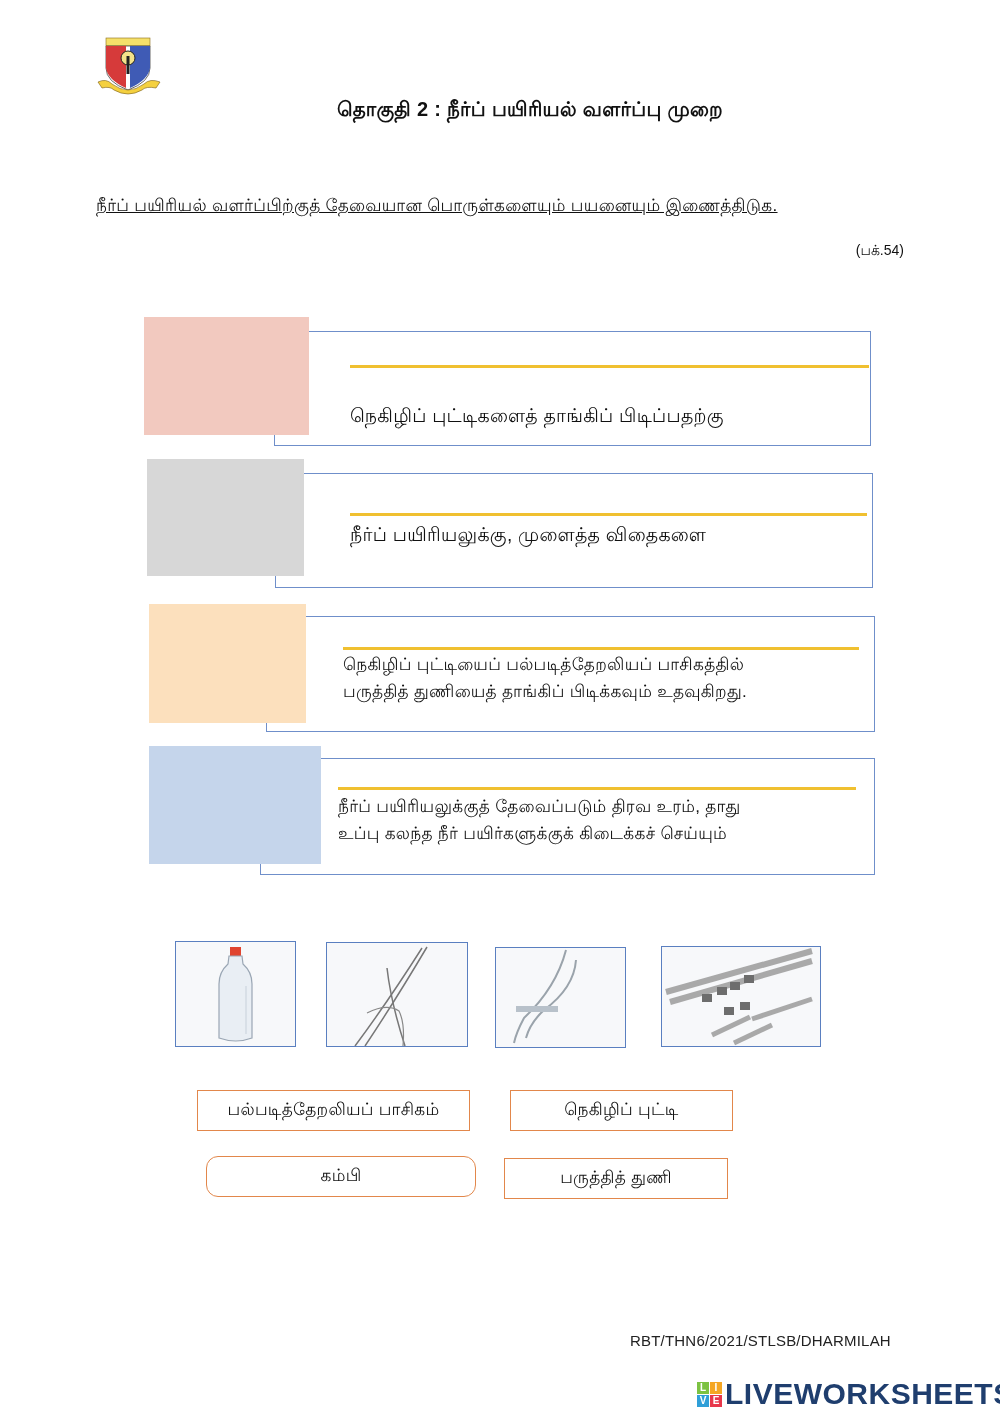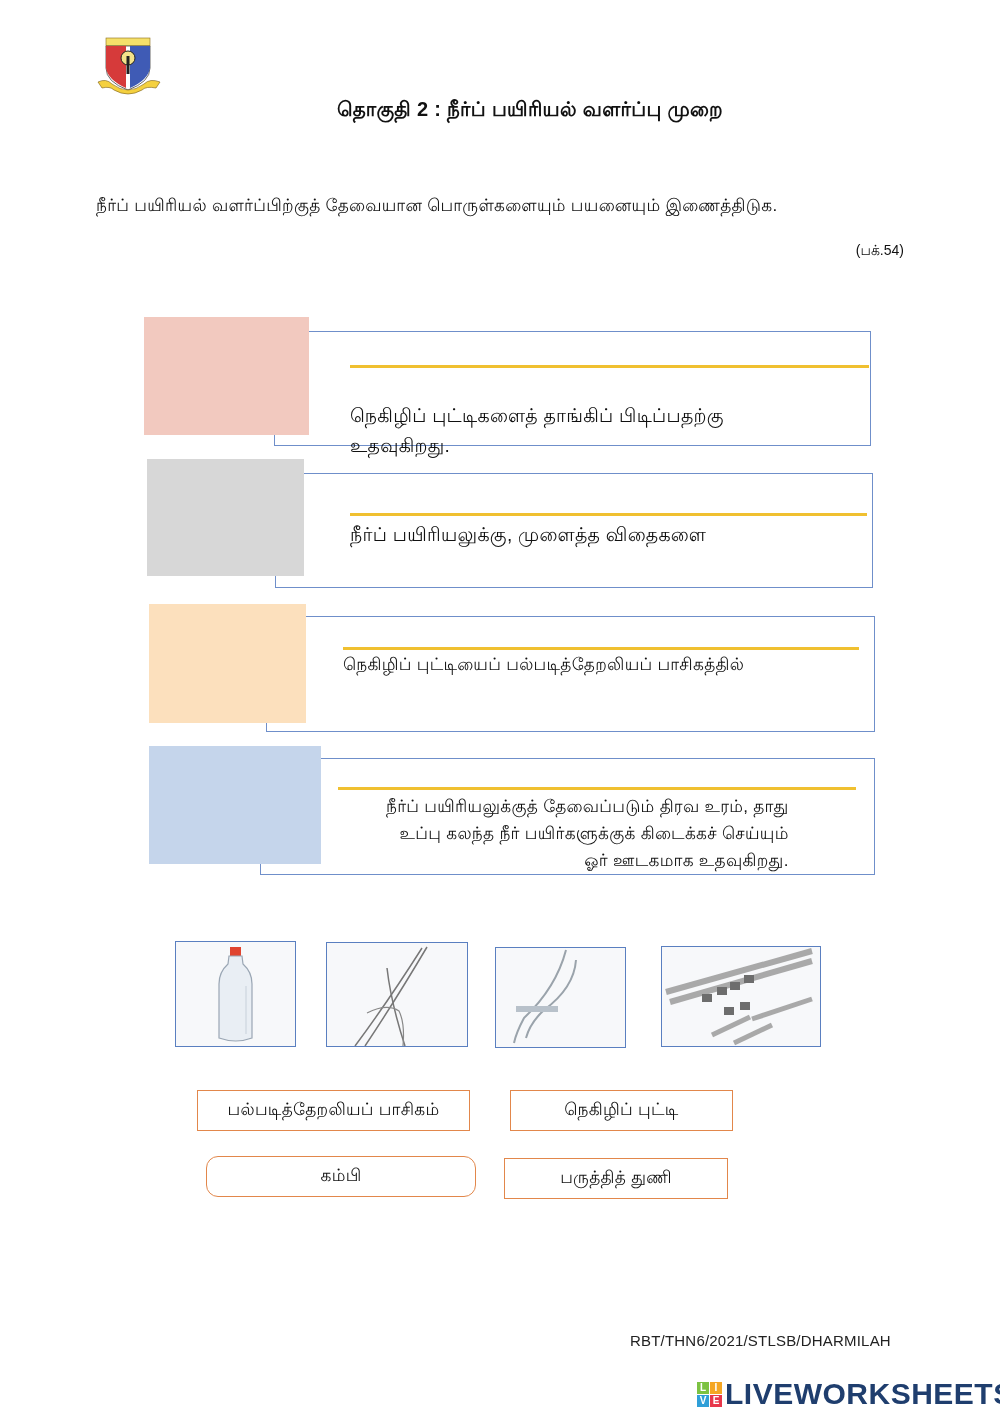--- a/index.html
+++ b/index.html
@@ -1,27 +1,27 @@
 <!DOCTYPE html>
 <html><head>
 <meta charset="utf-8">
 <style>
   html, body { margin:0; padding:0; }
   body { width:1000px; height:1413px; background:#ffffff; position:relative; overflow:hidden;
          font-family:"Liberation Sans", "DejaVu Sans", sans-serif; color:#111; }
   .abs { position:absolute; }
   .logo { left:96px; top:36px; width:66px; height:60px; }
   .title { left:0; width:1060px; top:98px; text-align:center; font-size:20px; font-weight:bold; letter-spacing:0.3px; }
-  .instr { left:96px; top:196px; font-size:17px; letter-spacing:0.3px; }
+  .instr { left:96px; top:196px; font-size:17px; text-decoration:underline; letter-spacing:0.3px; }
   .page-ref { right:96px; top:242px; font-size:14px; }
   .card-frame { border:1px solid #6f8fca; background:#fff; }
   .card-swatch { }
   .gold-line { height:3px; background:#f0c030; }
   .card-text { font-size:19px; line-height:30px; letter-spacing:0.3px; color:#111; }
-  .card-text.small { font-size:17px; line-height:27px;text-align:right; }
+  .card-text.small { font-size:17px; line-height:27px; }
   .img-box { border:1px solid #5a7fc0; background:#f7f8fa; }
   .label-box { border:1.5px solid #e2874b; background:#fff; display:flex; align-items:center; justify-content:center;
                font-size:17px; letter-spacing:0.3px; cursor:pointer; }
   .footer-code { left:630px; top:1332px; font-size:15px; color:#222; letter-spacing:0.2px; }
   .lw { left:697px; top:1377px; display:flex; align-items:center; }
   .lw-grid { display:grid; grid-template-columns:12px 12px; grid-template-rows:12px 12px; gap:1px; margin-right:3px; }
   .lw-grid span { font-size:10px; font-weight:bold; color:#fff; display:flex; align-items:center; justify-content:center; }
   .lw-text { font-size:30px; font-weight:bold; color:#1f3e6e; letter-spacing:0.5px; }
 </style>
 </head>
@@ -41,44 +41,43 @@
 
 <div class="abs title">தொகுதி 2 : நீர்ப் பயிரியல் வளர்ப்பு முறை</div>
 <div class="abs instr">நீர்ப் பயிரியல் வளர்ப்பிற்குத் தேவையான பொருள்களையும் பயனையும் இணைத்திடுக.</div>
 <div class="abs page-ref">(பக்.54)</div>
 
 <div class="abs card-frame" style="left:274px; top:331px; width:595px; height:113px;"></div>
 <div class="abs card-swatch" style="left:144px; top:317px; width:165px; height:118px; background:#f2c9bf;"></div>
 <div class="abs gold-line" style="left:350px; top:365px; width:519px;"></div>
 <div class="abs card-text" style="left:350px; top:393px;margin-top:8px;">
   <div>நெகிழிப் புட்டிகளைத் தாங்கிப் பிடிப்பதற்கு</div>
-  <div>உதவுகிறது.</div>
 </div>
 
 <div class="abs card-frame" style="left:275px; top:473px; width:596px; height:113px;"></div>
 <div class="abs card-swatch" style="left:147px; top:459px; width:157px; height:117px; background:#d7d7d7;"></div>
 <div class="abs gold-line" style="left:350px; top:513px; width:517px;"></div>
 <div class="abs card-text" style="left:350px; top:520px;">
   <div>நீர்ப் பயிரியலுக்கு, முளைத்த விதைகளை</div>
 </div>
 
 <div class="abs card-frame" style="left:266px; top:616px; width:607px; height:114px;"></div>
 <div class="abs card-swatch" style="left:149px; top:604px; width:157px; height:119px; background:#fce0bd;"></div>
 <div class="abs gold-line" style="left:343px; top:647px; width:516px;"></div>
 <div class="abs card-text small" style="left:343px; top:651px;">
   <div>நெகிழிப் புட்டியைப் பல்படித்தேறலியப் பாசிகத்தில்</div>
+  <div>பருத்தித் துணியைத் தாங்கிப் பிடிக்கவும் உதவுகிறது.</div>
 </div>
 
 <div class="abs card-frame" style="left:260px; top:758px; width:613px; height:115px;"></div>
 <div class="abs card-swatch" style="left:149px; top:746px; width:172px; height:118px; background:#c5d5eb;"></div>
 <div class="abs gold-line" style="left:338px; top:787px; width:518px;"></div>
-<div class="abs card-text small" style="left:338px; top:793px;margin-left:48px;">
+<div class="abs card-text small" style="left:338px; top:793px;">
   <div>நீர்ப் பயிரியலுக்குத் தேவைப்படும் திரவ உரம், தாது</div>
   <div>உப்பு கலந்த நீர் பயிர்களுக்குக் கிடைக்கச் செய்யும்</div>
-  <div>ஓர் ஊடகமாக உதவுகிறது.</div>
 </div>
 
 <div class="abs img-box" style="left:175px; top:941px; width:119px; height:104px;">
   <svg width="119" height="104" viewBox="0 0 119 104">
     <rect x="54" y="5" width="11" height="9" fill="#e0442f"></rect>
     <path d="M53 14 H66 L67 22 Q76 30 76 42 V96 Q60 102 43 96 V42 Q43 30 52 22 Z" fill="#e9eef4" stroke="#9aa6b4" stroke-width="1.2"></path>
     <line x1="70" y1="44" x2="70" y2="92" stroke="#c7d0da" stroke-width="1"></line>
   </svg>
 </div>
 <div class="abs img-box" style="left:326px; top:942px; width:140px; height:103px;">

